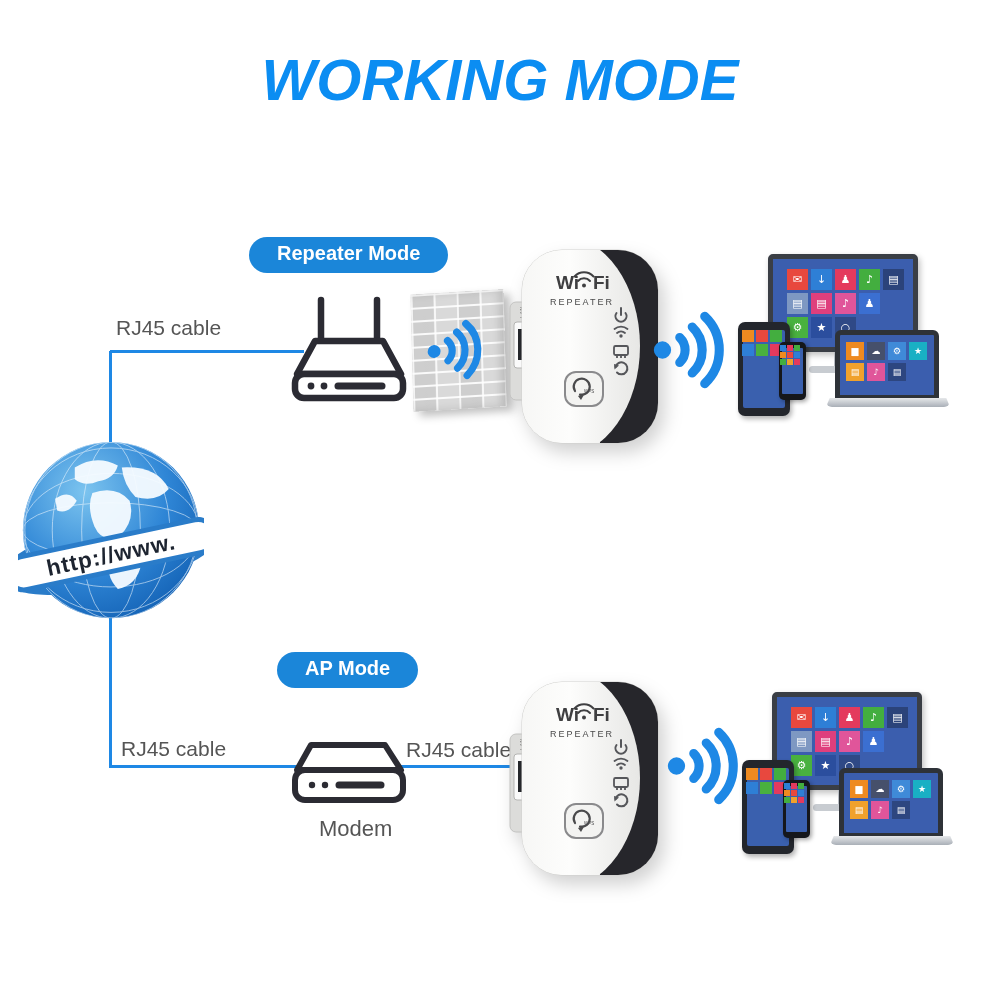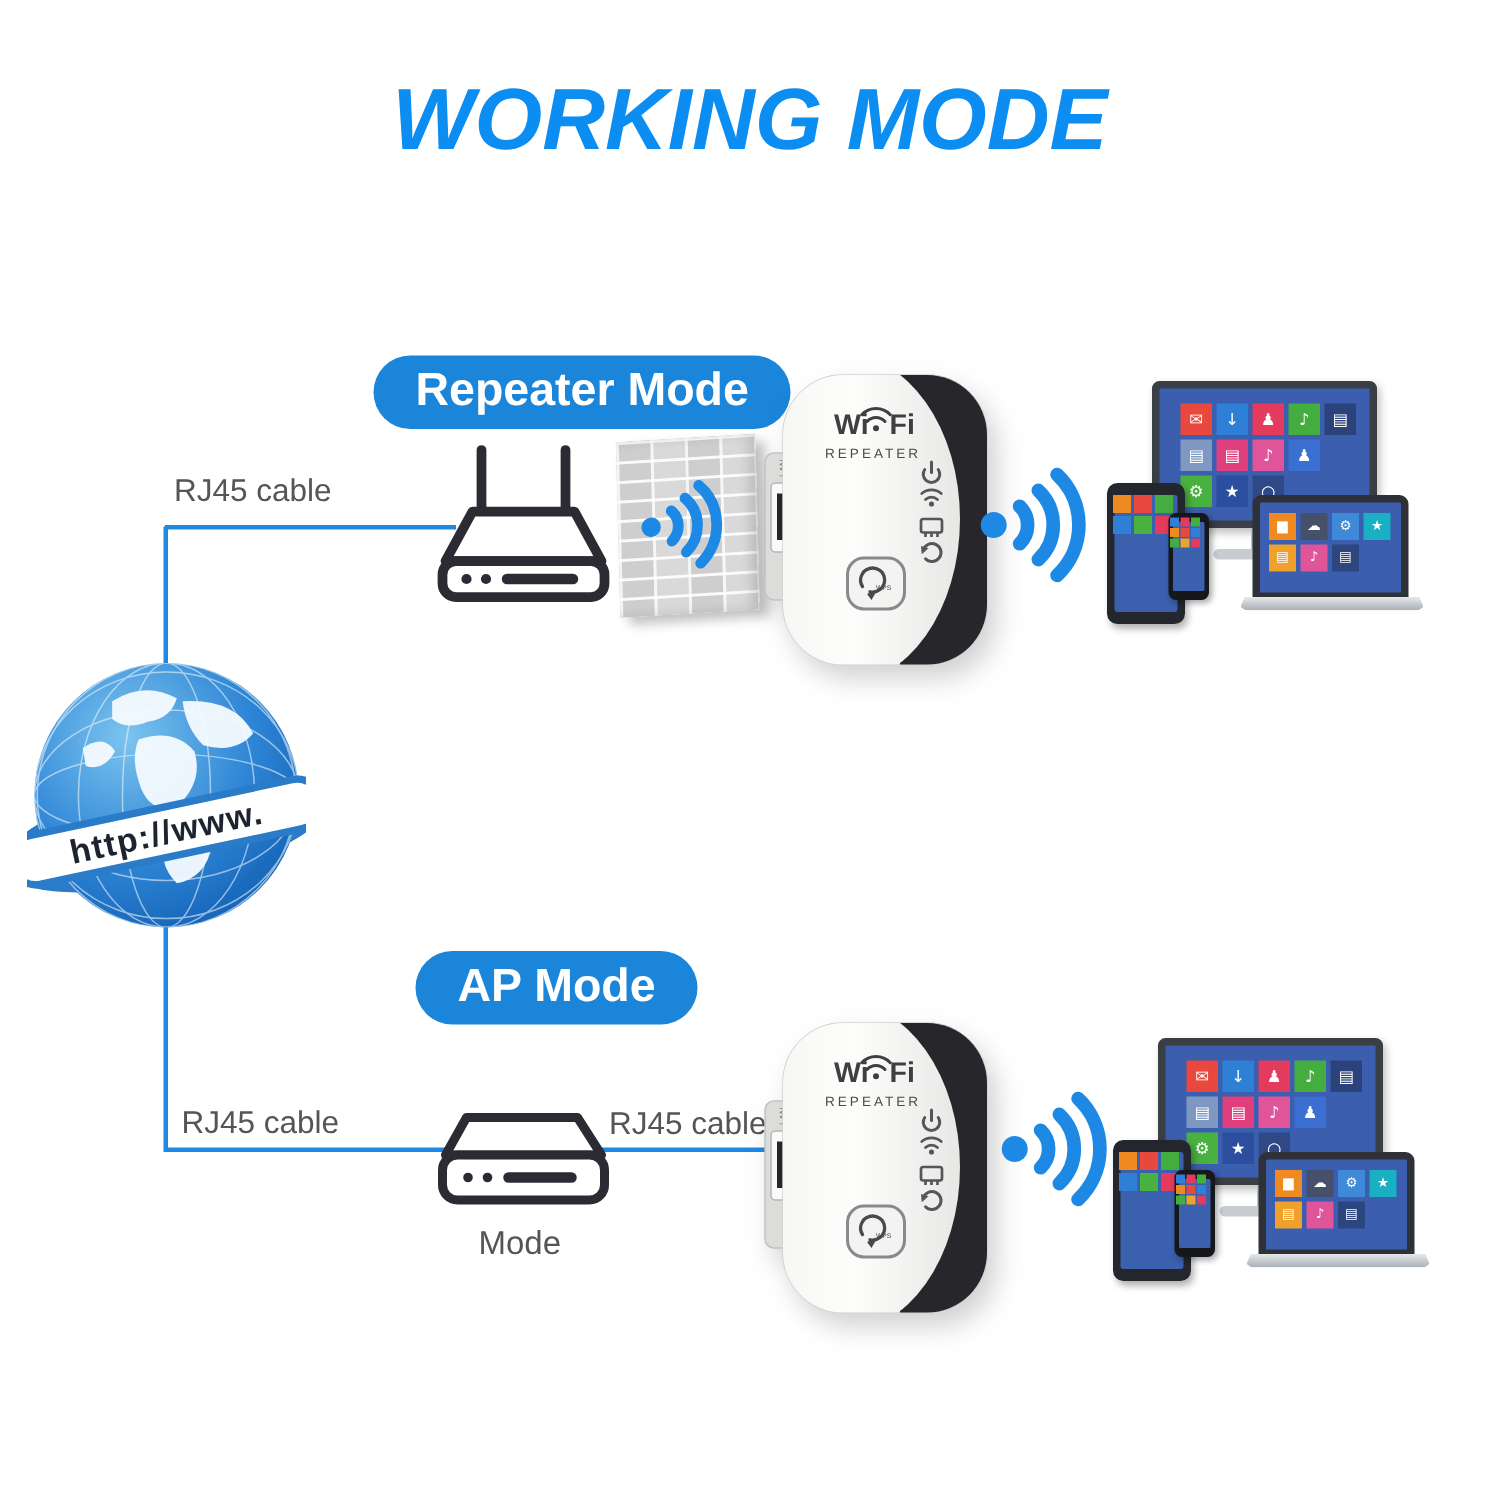--- a/index.html
+++ b/index.html
@@ -4,24 +4,24 @@
 <style>
   html,body{margin:0;padding:0;background:#fff;}
   .canvas{position:relative;width:1000px;height:1000px;background:#ffffff;overflow:hidden;
           font-family:"Liberation Sans",sans-serif;}
 
   
   .page-title{position:absolute;top:46px;left:50%;transform:translateX(-50%);
     font-size:58px;font-weight:bold;font-style:italic;letter-spacing:0px;color:#0b8df2;white-space:nowrap;}
 
   
-  .badge{position:absolute;background:#1b86d9;color:#fff;font-weight:bold;font-size:31px;
+  .badge{position:absolute;background:#1b86d9;color:#fff;font-weight:bold;font-size:20px;
     padding:5px 28px 8px 28px;border-radius:28px;white-space:nowrap;}
   .badge.repeater{left:249px;top:237px;}
-  .badge.ap{left:277px;top:634px;}
+  .badge.ap{left:277px;top:652px;}
 
   
   .cable{position:absolute;background:#1e88e5;}
   .cable.v{left:109px;top:351px;width:3px;height:417px;}
   .cable.h1{left:110px;top:350px;width:194px;height:3px;}
   .cable.h2{left:110px;top:765px;width:424px;height:3px;}
 
   
   .glabel{position:absolute;color:#555;font-size:21px;white-space:nowrap;}
   .glabel.rj-top{left:116px;top:316px;}
@@ -282,21 +282,21 @@
 
   <svg class="abs" style="left:290px;top:740px" width="118" height="70" viewBox="0 0 118 70">
     <g stroke="#2b2b33" stroke-width="6" stroke-linecap="round" stroke-linejoin="round" fill="#ffffff">
       <path d="M21,5 H95 L111,30 H7 Z"></path>
       <rect x="5" y="30" width="108" height="30" rx="10"></rect>
     </g>
     <circle cx="22" cy="45" r="3.2" fill="#2b2b33"></circle>
     <circle cx="35" cy="45" r="3.2" fill="#2b2b33"></circle>
     <line x1="49" y1="45" x2="91" y2="45" stroke="#2b2b33" stroke-width="7" stroke-linecap="round"></line>
   </svg>
-  <div class="glabel modem">Mode</div>
+  <div class="glabel modem">Modem</div>
 
   <svg class="abs" style="left:504px;top:676px;filter:drop-shadow(6px 9px 9px rgba(0,0,0,.18))" width="160" height="205" viewBox="0 0 160 205">
     <defs>
       <linearGradient id="bgrad2" x1="0" y1="0" x2="1" y2="0">
         <stop offset="0" stop-color="#f2f2f0"></stop>
           <stop offset=".55" stop-color="#fdfdfc"></stop>
           <stop offset="1" stop-color="#e7e7e5"></stop>
       </linearGradient>
       <clipPath id="bclip2">
           <rect x="18" y="6" width="136" height="193" rx="40"></rect>

